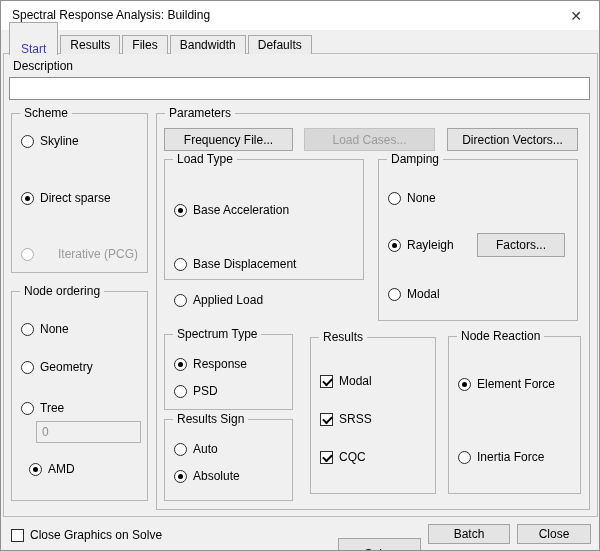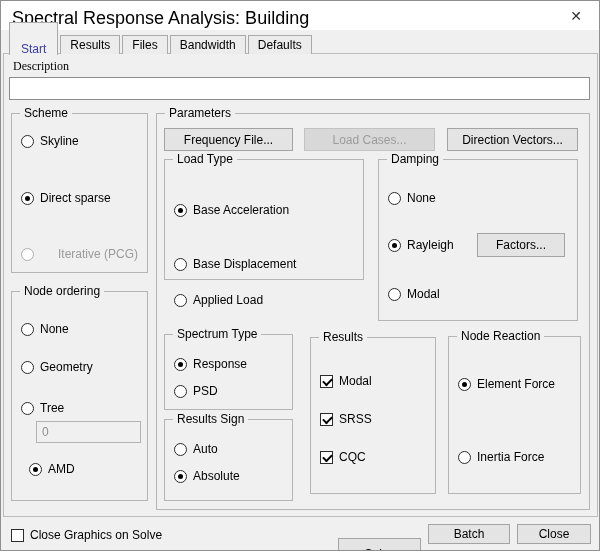--- a/index.html
+++ b/index.html
@@ -4,21 +4,21 @@
 <style>
   html,body { margin:0; padding:0; background:#cfcfcf; }
   * { box-sizing:border-box; }
   .window {
     position:relative; width:600px; height:551px;
     background:#f0f0f0; border:1px solid #8f8f8f;
     font-family:"Liberation Sans", sans-serif; font-size:12px; color:#000;
     overflow:hidden;
   }
   .titlebar { position:absolute; left:0; top:0; right:0; height:29px; background:#ffffff; }
-  .title { position:absolute; left:11px; top:7px; font-size:18px; white-space:nowrap; }
+  .title { position:absolute; left:11px; top:7px; font-size:12px; white-space:nowrap; }
   .close-btn {
     position:absolute; right:2px; top:1px; width:42px; height:27px;
     display:flex; align-items:center; justify-content:center;
     font-size:14px; color:#333; cursor:default;
   }
   .tabstrip { position:absolute; left:8px; top:31px; height:22px; display:flex; align-items:flex-end; z-index:3; }
   .tab {
     height:19px; line-height:18px; padding:0 9px; background:#ececec;
     border:1px solid #a9a9a9; border-bottom:none; margin-right:2px; white-space:nowrap;
   }
@@ -62,21 +62,21 @@
   <div class="tabstrip">
     <div class="tab selected">Start</div>
     <div class="tab">Results</div>
     <div class="tab">Files</div>
     <div class="tab">Bandwidth</div>
     <div class="tab">Defaults</div>
   </div>
 
   <div class="page"></div>
 
-  <div class="label" style="left:12px; top:58px;font-family:Liberation Serif, serif;">Description</div>
+  <div class="label" style="left:12px; top:58px;">Description</div>
   <input class="textbox" style="left: 8px; top: 76px; width: 581px; height: 23px;" value="">
 
   <div class="group" style="left:10px; top:112px; width:137px; height:160px;">
     <span class="group-label">Scheme</span>
   </div>
   <div class="row" style="left:20px; top:131px;">
     <span class="radio"></span>
     <span>Skyline</span>
   </div>
   <div class="row" style="left:20px; top:188px;">

